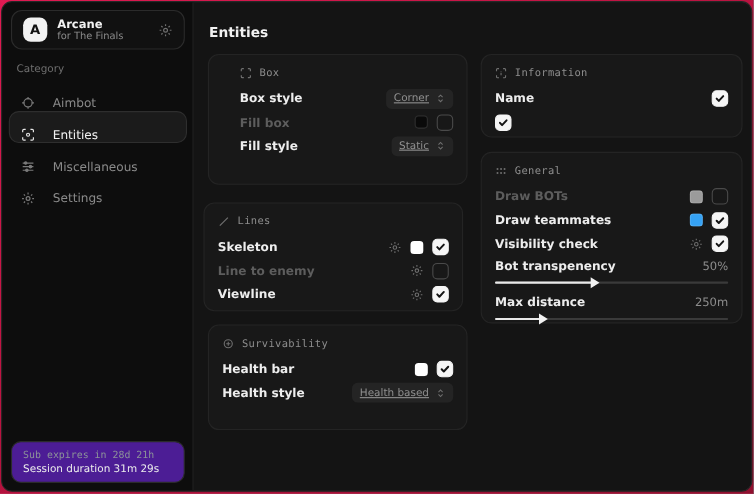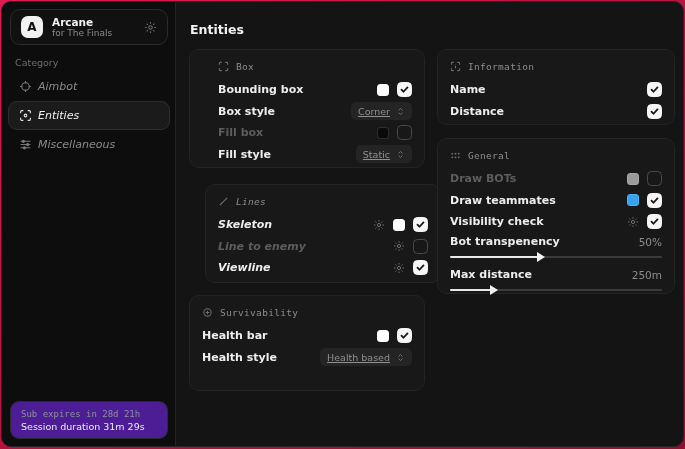--- a/index.html
+++ b/index.html
@@ -31,23 +31,23 @@
     display:flex; align-items:center; justify-content:center; flex:none;
   }
   .app-meta{ flex:1; line-height:1.15; }
   .app-name{ font-size:10.5px; font-weight:bold; color:#f2f2f2; }
   .app-sub{ font-size:9px; color:#8a8a8a; }
   .icon{ display:inline-flex; align-items:center; justify-content:center; color:#6f6f6f; flex:none; }
   .icon svg{ display:block; }
   .cat-label{ position:absolute; left:13px; top:55px; font-size:9.5px; color:#6e6e6e; }
   .nav{ position:absolute; left:6px; top:70px; width:162px; }
   .nav-item{
-    height:29px; display:flex; align-items:center; gap:6px;
+    height:29px; display:flex; align-items:flex-end; gap:16px;
     padding:0 10px; border-radius:9px; border:1px solid transparent;
-    color:#8a8a8a; font-size:11px; cursor:pointer;font-style:italic;
+    color:#8a8a8a; font-size:11px; cursor:pointer;
   }
   .nav-item .icon{ color:#7a7a7a; }
   .nav-item.active{
     background:#1b1b1b; border-color:#2e2e2e; color:#f2f2f2;
   }
   .nav-item.active .icon{ color:#e8e8e8; }
   .status-card{
     position:absolute; left:8px; bottom:7px; width:158px; height:38px;
     border:1px solid #2b2b2b; border-radius:9px; background:#4c1d95;
     padding:6px 10px; display:flex; flex-direction:column; justify-content:center; gap:2px;
@@ -145,50 +145,48 @@
         <span class="icon">
           <svg width="13" height="13" viewBox="0 0 24 24" fill="none" stroke="currentColor" stroke-width="2">
             <path d="M3 6h18M3 12h18M3 18h18"></path>
             <circle cx="8" cy="6" r="2" fill="currentColor"></circle>
             <circle cx="16" cy="12" r="2" fill="currentColor"></circle>
             <circle cx="10" cy="18" r="2" fill="currentColor"></circle>
           </svg>
         </span>
         <span>Miscellaneous</span>
       </div>
+      <div class="nav-item">
+        <span class="icon">
+          <svg width="13" height="13" viewBox="0 0 24 24" fill="none" stroke="currentColor" stroke-width="2">
+            <circle cx="12" cy="12" r="3.2"></circle>
+            <path d="M12 2v3M12 19v3M2 12h3M19 12h3M4.9 4.9l2.1 2.1M17 17l2.1 2.1M19.1 4.9L17 7M7 17l-2.1 2.1"></path>
+          </svg>
+        </span>
+        <span>Settings</span>
+      </div>
     </div>
 
     <div class="status-card">
       <div class="status-line1">Sub expires in 28d 21h</div>
       <div class="status-line2">Session duration 31m 29s</div>
     </div>
   </div>
 
   <div class="main">
     <div class="page-title">Entities</div>
 
     <div class="card" style="left:12px; top:47px; width:236px; height:119px;padding-left:28px;">
       <div class="card-head">
         <span class="icon">
           <svg width="11" height="11" viewBox="0 0 24 24" fill="none" stroke="currentColor" stroke-width="2.4">
             <path d="M8 3H5a2 2 0 0 0-2 2v3M16 3h3a2 2 0 0 1 2 2v3M21 16v3a2 2 0 0 1-2 2h-3M3 16v3a2 2 0 0 0 2 2h3"></path>
           </svg>
         </span>
         <span class="title">Box</span>
-      </div>
-      <div class="row">
-        <span class="lbl">Bounding box</span>
-        <span class="ctrls">
-          <span class="swatch" style="background: rgb(255, 255, 255);"></span>
-          <span class="checkbox checked">
-            <svg width="9" height="9" viewBox="0 0 12 12" fill="none" stroke="#141414" stroke-width="2.4" stroke-linecap="round" stroke-linejoin="round">
-                <path d="M2 6.2 4.6 9 10 3.2"></path>
-              </svg>
-          </span>
-        </span>
       </div>
       <div class="row">
         <span class="lbl">Box style</span>
         <span class="ctrls">
           <span class="dropdown">
             <span>Corner</span>
             <span class="icon">
               <svg width="9" height="9" viewBox="0 0 24 24" fill="none" stroke="currentColor" stroke-width="2.6">
                   <path d="M7 9l5-5 5 5M7 15l5 5 5-5"></path>
                 </svg>
@@ -211,21 +209,21 @@
             <span class="icon">
               <svg width="9" height="9" viewBox="0 0 24 24" fill="none" stroke="currentColor" stroke-width="2.6">
                   <path d="M7 9l5-5 5 5M7 15l5 5 5-5"></path>
                 </svg>
             </span>
           </span>
         </span>
       </div>
     </div>
 
-    <div class="card" style="left:28px; top:182px; width:236px; height:99px;font-style:italic;">
+    <div class="card" style="left:8px; top:182px; width:236px; height:99px;">
       <div class="card-head">
         <span class="icon">
           <svg width="11" height="11" viewBox="0 0 24 24" fill="none" stroke="currentColor" stroke-width="2.4">
               <path d="M4 20 20 4"></path>
             </svg>
         </span>
         <span class="title">Lines</span>
       </div>
       <div class="row">
         <span class="lbl">Skeleton</span>
@@ -324,21 +322,20 @@
         <span class="lbl">Name</span>
         <span class="ctrls">
           <span class="checkbox checked">
             <svg width="9" height="9" viewBox="0 0 12 12" fill="none" stroke="#141414" stroke-width="2.4" stroke-linecap="round" stroke-linejoin="round">
                 <path d="M2 6.2 4.6 9 10 3.2"></path>
               </svg>
           </span>
         </span>
       </div>
       <div class="row">
-        <span class="lbl">Distance</span>
         <span class="ctrls">
           <span class="checkbox checked">
             <svg width="9" height="9" viewBox="0 0 12 12" fill="none" stroke="#141414" stroke-width="2.4" stroke-linecap="round" stroke-linejoin="round">
                 <path d="M2 6.2 4.6 9 10 3.2"></path>
               </svg>
           </span>
         </span>
       </div>
     </div>
 

